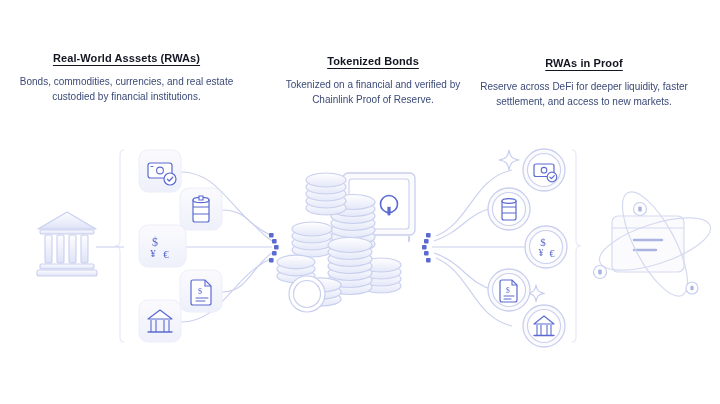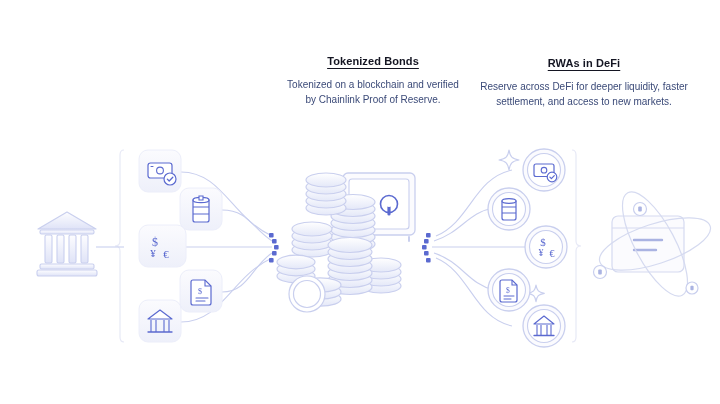--- a/index.html
+++ b/index.html
@@ -27,28 +27,32 @@
 
   
   .layer{position:absolute;left:0;top:0;width:720px;height:404px;}
   .layer svg{display:block;}
 </style>
 </head>
 <body>
 
 <div class="stage">
 
+  <div class="col" id="col-1">
+    <div class="col-title">Real-World Asssets (RWAs)</div>
+    <div class="col-body">Bonds, commodities, currencies, and real estate custodied by financial institutions.</div>
+  </div>
 
   <div class="col" id="col-2">
     <div class="col-title">Tokenized Bonds</div>
-    <div class="col-body">Tokenized on a blockchain and verified by Chainlink Proof of Reserve.</div>
+    <div class="col-body">Tokenized on a financial and verified by Chainlink Proof of Reserve.</div>
   </div>
 
   <div class="col" id="col-3">
-    <div class="col-title">RWAs in DeFi</div>
+    <div class="col-title">RWAs in Proof</div>
     <div class="col-body">Reserve across DeFi for deeper liquidity, faster settlement, and access to new markets.</div>
   </div>
 
   <div class="layer">
     <svg width="720" height="404" viewBox="0 0 720 404" fill="none">
       <defs>
         <linearGradient id="tileGrad" x1="0" y1="0" x2="0" y2="1">
           <stop offset="0" stop-color="#fbfbfe"></stop>
           <stop offset="1" stop-color="#eef0fa"></stop>
         </linearGradient>

